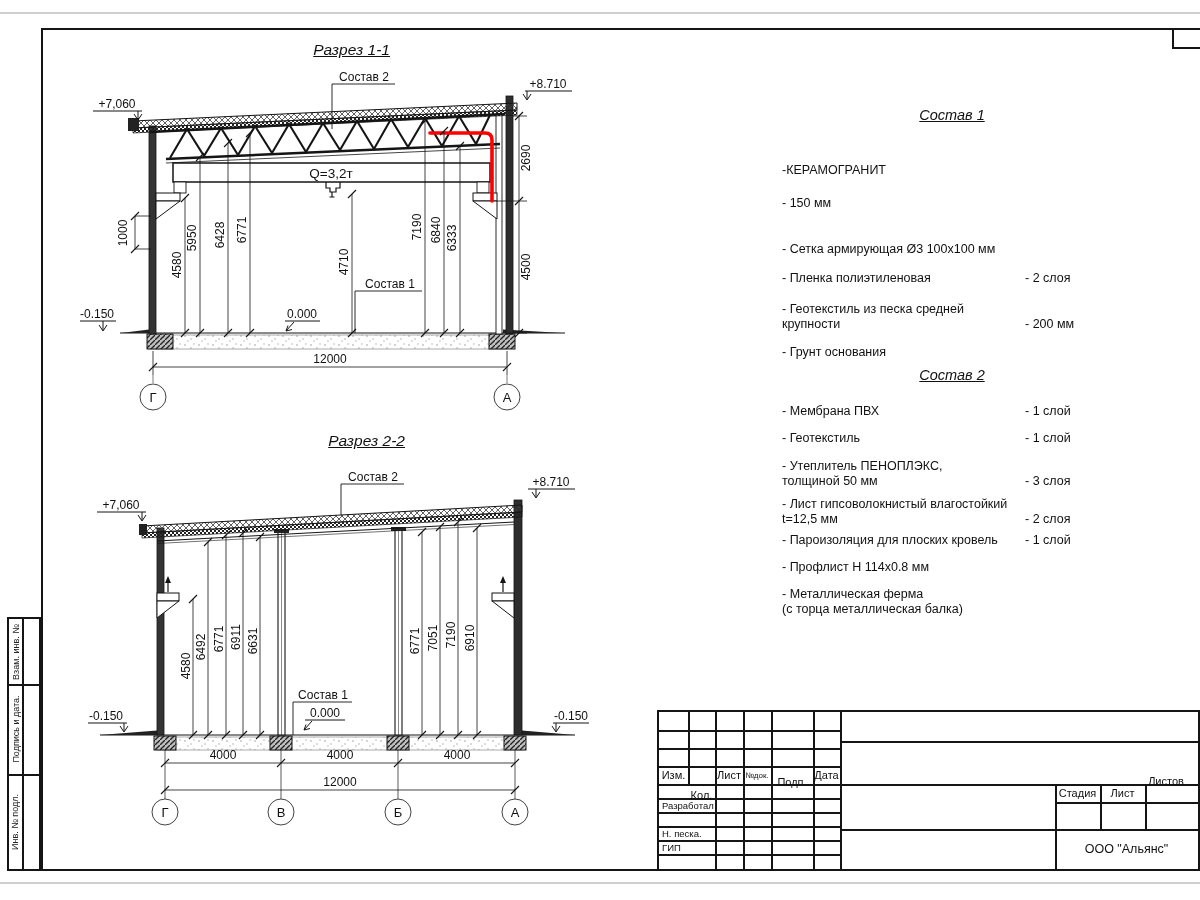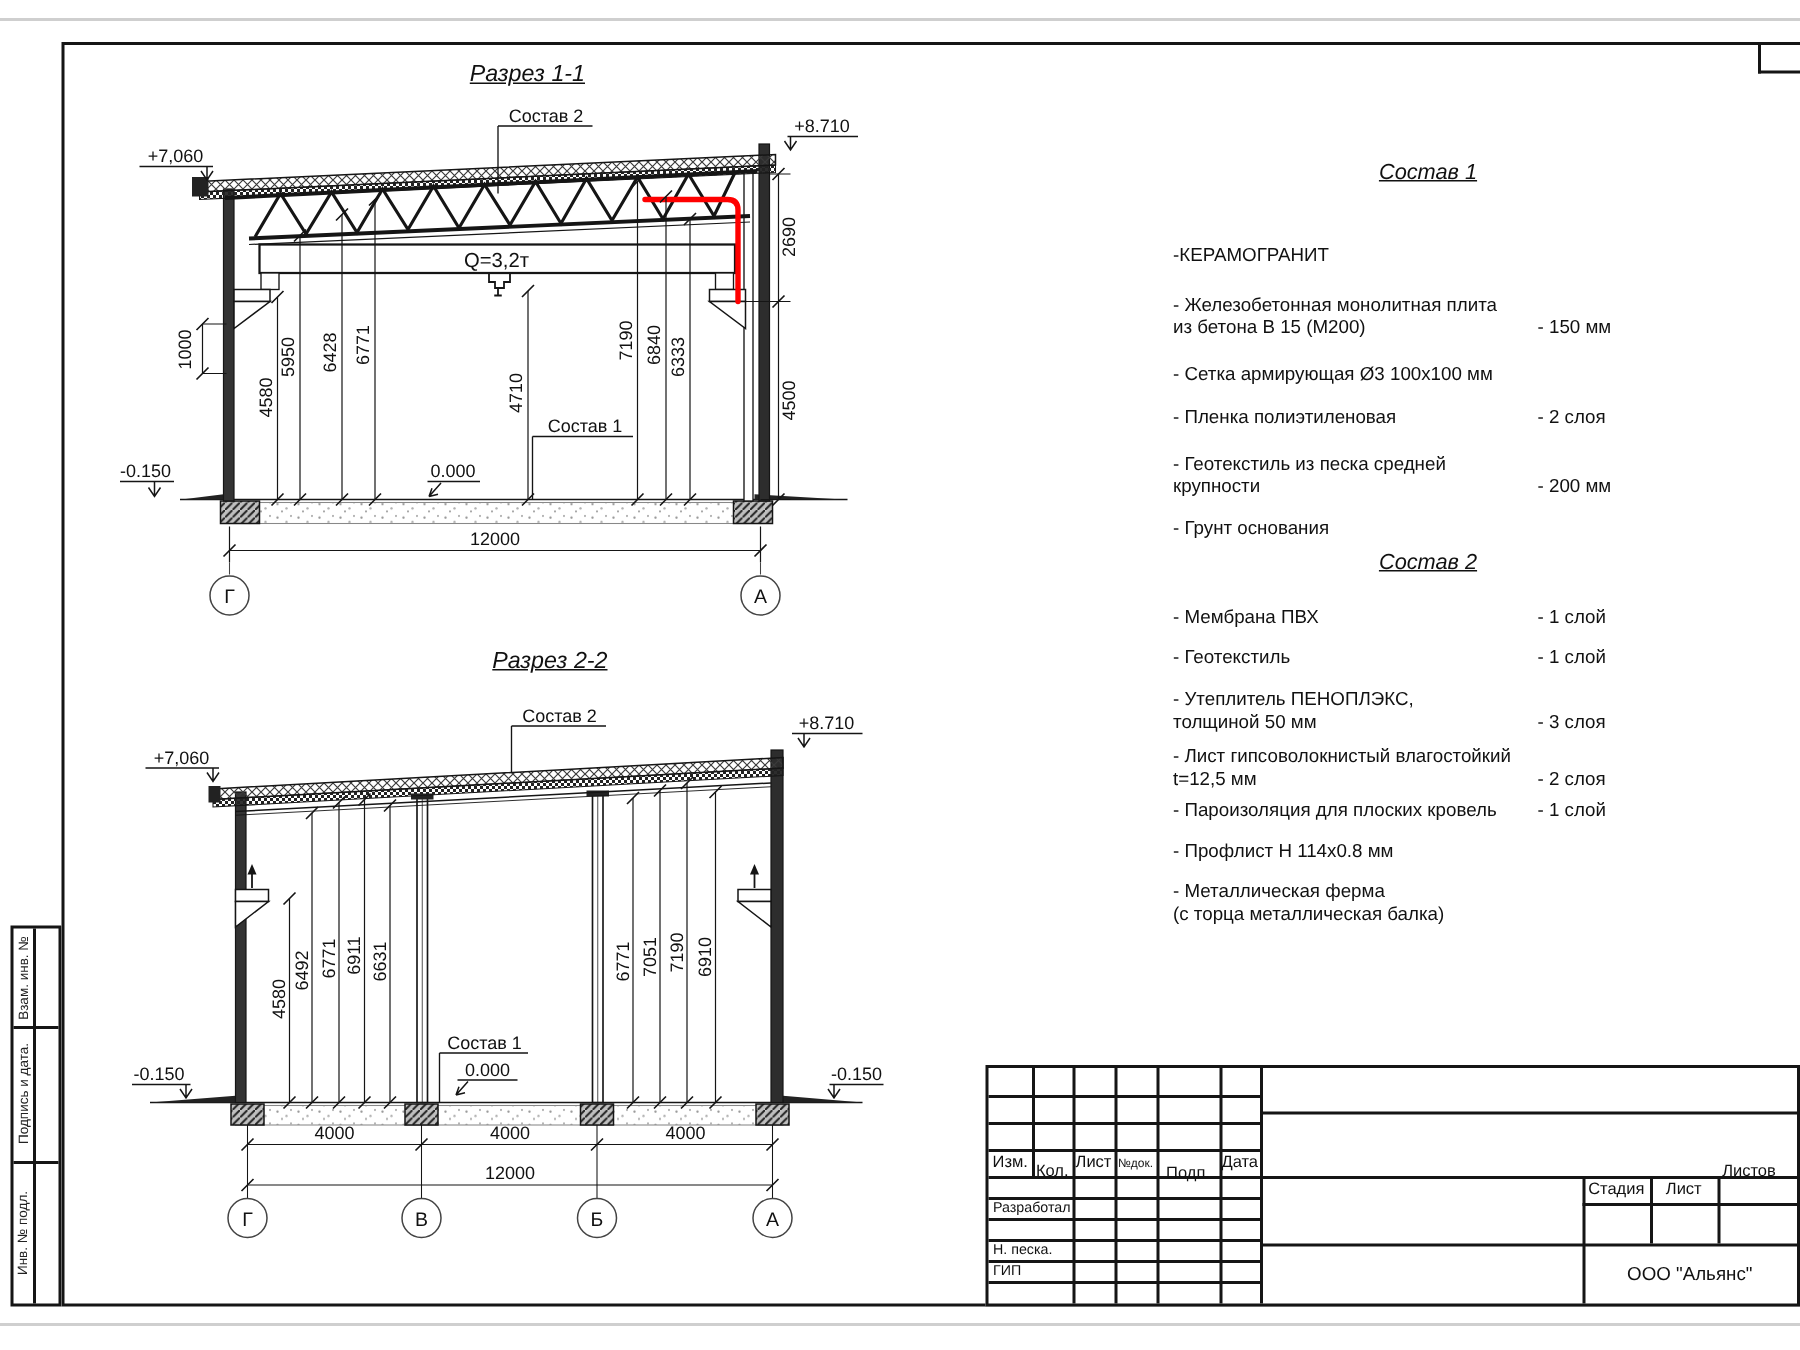--- a/index.html
+++ b/index.html
@@ -257,22 +257,20 @@
   <div class="sec-title" style="left:284px;top:41px;width:106px">Разрез 1-1</div>
   <div class="sec-title" style="left:299px;top:432px;width:106px">Разрез 2-2</div>
 
   <div class="lists">
     <div class="l-title" style="top:107px">Состав 1</div>
     <div class="item" style="top:163px">
         <div class="it-name">-КЕРАМОГРАНИТ</div>
         <div class="it-val"></div>
       </div>
     <div class="item" style="top:196px">
-        <div class="it-name">- Железобетонная монолитная плита
-из бетона В 15 (М200)</div>
         <div class="it-val">- 150 мм</div>
       </div>
     <div class="item" style="top:242px">
         <div class="it-name">- Сетка армирующая Ø3 100х100 мм</div>
         <div class="it-val"></div>
       </div>
     <div class="item" style="top:271px">
         <div class="it-name">- Пленка полиэтиленовая</div>
         <div class="it-val">-  2 слоя</div>
       </div>
@@ -338,21 +336,21 @@
     <div class="tb-h" style="left:181px;top:29px;width:358px"></div>
     <div class="tb-h" style="left:0;top:86px;width:181px"></div>
     <div class="tb-h" style="left:0;top:100px;width:181px"></div>
     <div class="tb-h" style="left:0;top:114px;width:181px"></div>
     <div class="tb-h" style="left:0;top:128px;width:181px"></div>
     <div class="tb-h" style="left:0;top:142px;width:181px"></div>
     <div class="tb-h" style="left:396px;top:90px;width:143px"></div>
     <div class="tb-h" style="left:181px;top:117px;width:358px"></div>
 
     <div class="tb-t tb-c" style="left:0;top:54px;width:29px;height:18px">Изм.</div>
-    <div class="tb-t tb-c" style="left:29px;top:54px;width:27px;height:30px">Кол.</div>
+    <div class="tb-t tb-c" style="left:29px;top:68px;width:27px;height:30px">Кол.</div>
     <div class="tb-t tb-c" style="left:56px;top:54px;width:28px;height:18px">Лист</div>
     <div class="tb-t tb-c" style="left:84px;top:54px;width:28px;height:18px;font-size:8px">№док.</div>
     <div class="tb-t tb-c" style="left:112px;top:54px;width:42px;height:32px">Подп.</div>
     <div class="tb-t tb-c" style="left:154px;top:54px;width:27px;height:18px">Дата</div>
 
     <div class="tb-t" style="left:3px;top:88px;font-size:9.5px">Разработал</div>
     <div class="tb-t" style="left:3px;top:116px;font-size:9.5px">Н. песка.</div>
     <div class="tb-t" style="left:3px;top:130px;font-size:9.5px">ГИП</div>
 
     <div class="tb-t tb-c" style="left:396px;top:72px;width:45px;height:18px">Стадия</div>

